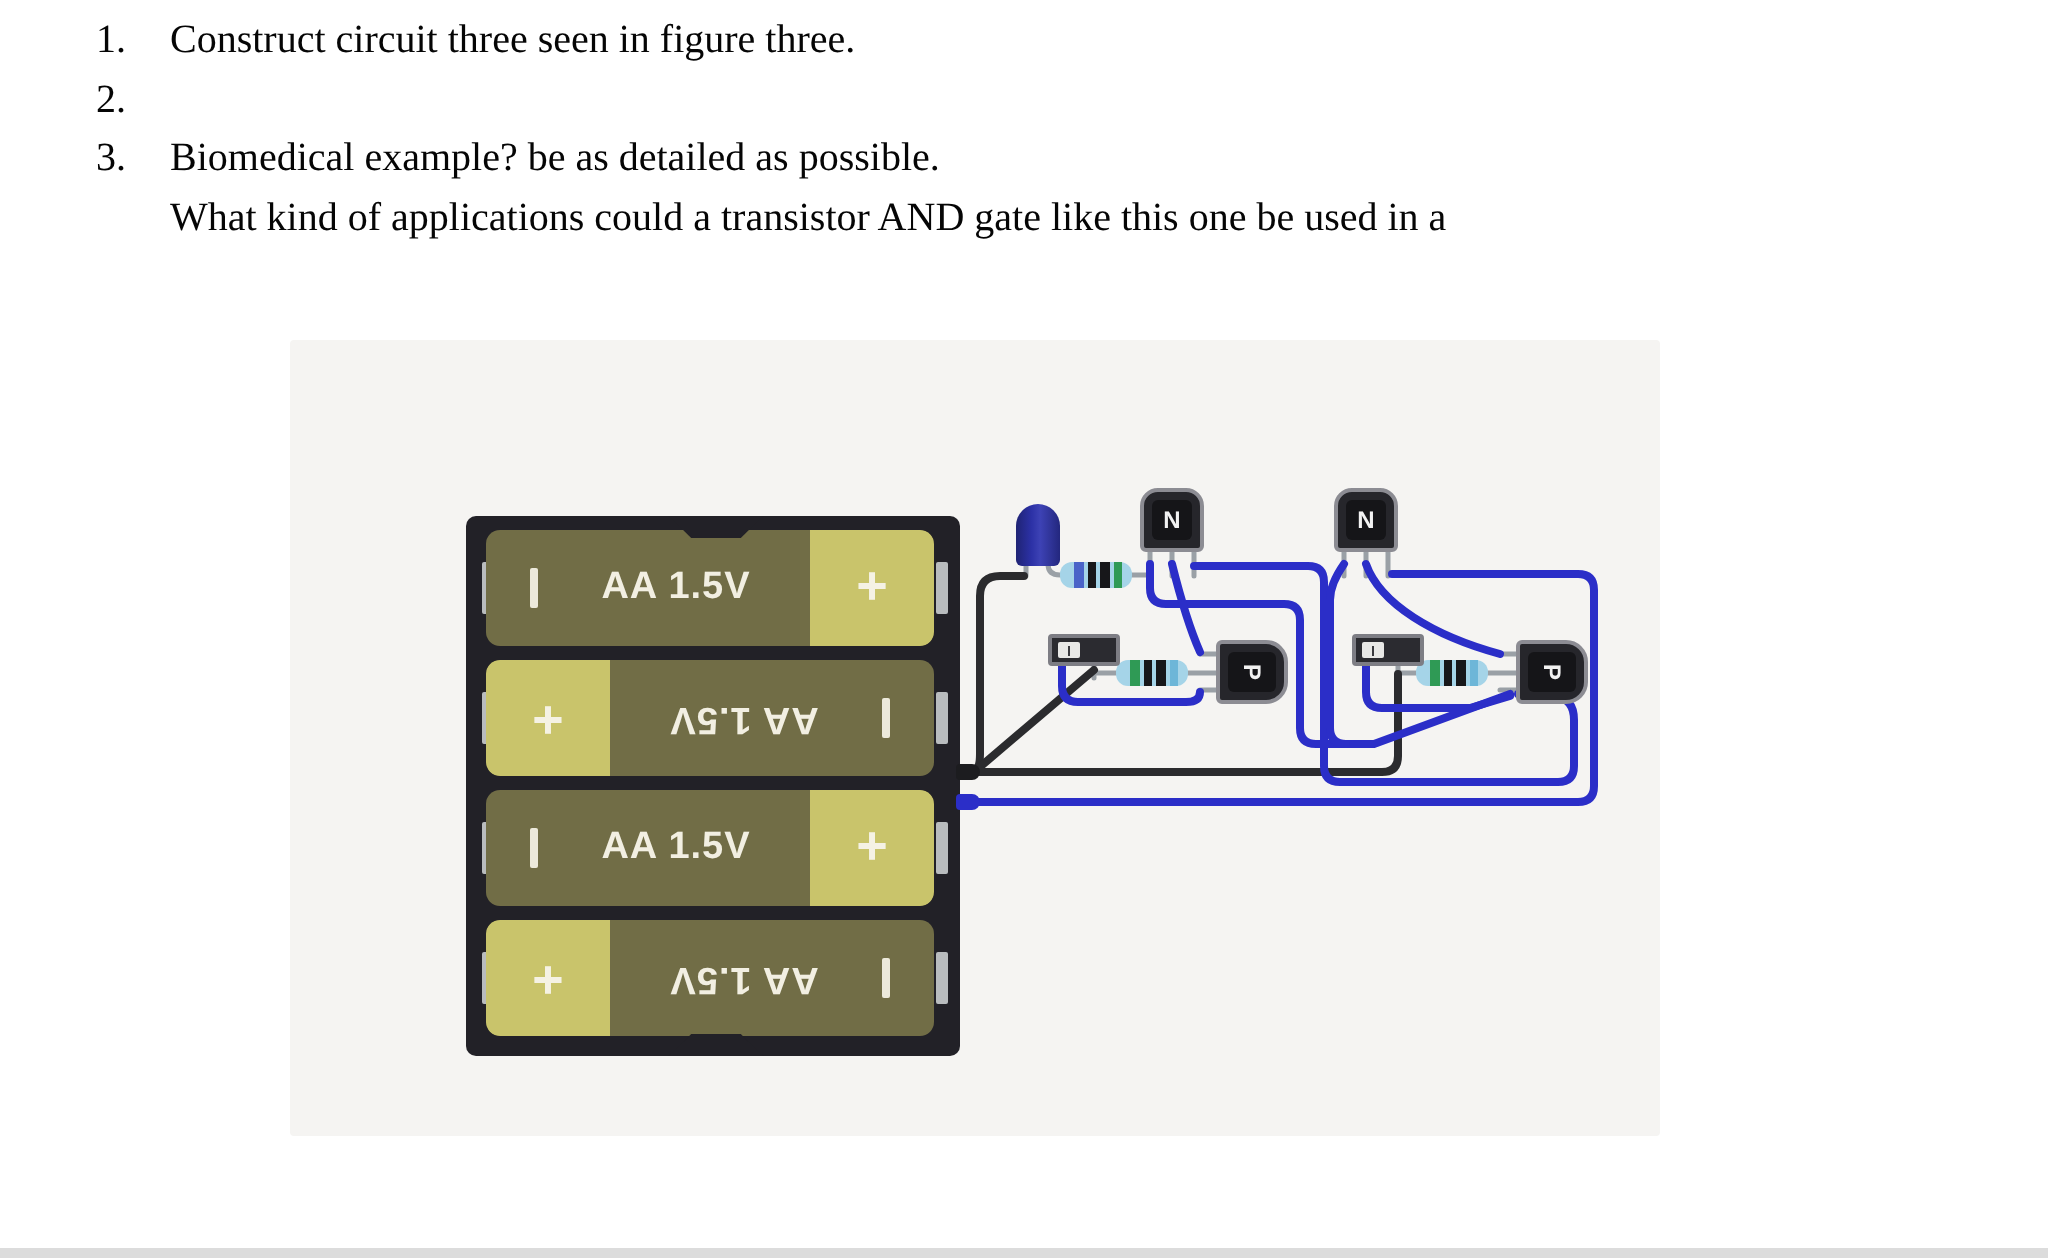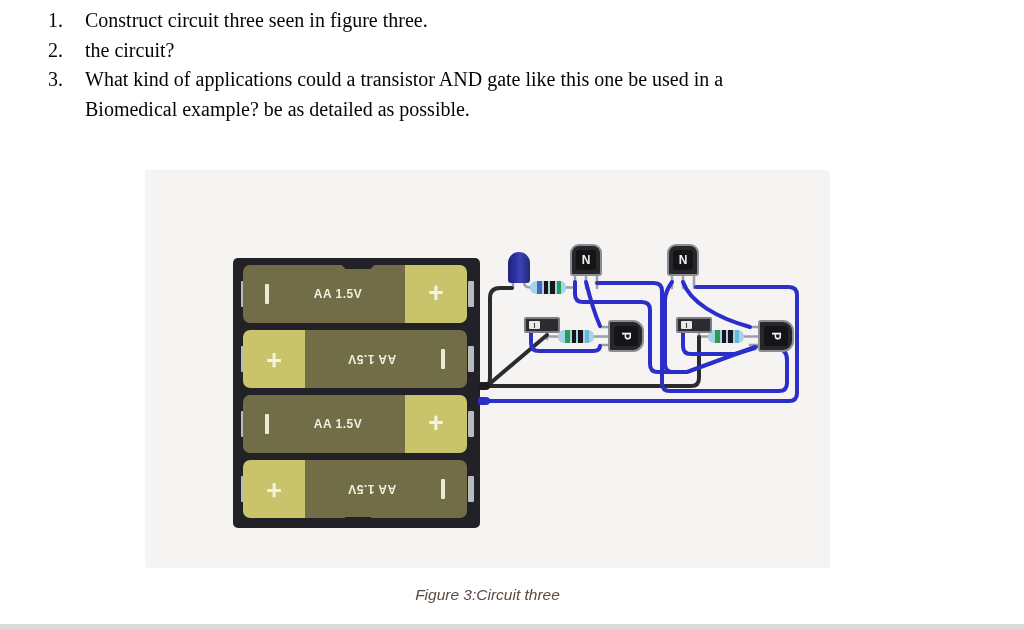--- a/index.html
+++ b/index.html
@@ -19,21 +19,21 @@
   .holder{left:88px;top:88px;width:247px;height:270px;background:#222127;border-radius:5px;}
   .tab{width:6px;height:26px;background:#b9bcbe;border-radius:1px;}
   .notch{width:62px;height:11px;background:#222127;}
   .notch.top{clip-path:polygon(12% 0,88% 0,70% 100%,30% 100%);}
   .notch.bot{clip-path:polygon(30% 0,70% 0,88% 100%,12% 100%);}
   .battery{left:98px;width:224px;height:58px;background:#716d46;border-radius:7px;
            overflow:hidden;font-family:"Liberation Sans",sans-serif;}
   .battery.flipped{transform:rotate(180deg);}
   .neg-bar{left:22px;top:19px;width:4px;height:20px;background:#ece9db;border-radius:1px;}
   .bat-label{left:30px;top:0;width:130px;height:58px;line-height:58px;text-align:center;
-             color:#f2efe2;font-size:12px;font-weight:bold;letter-spacing:.5px;}
+             color:#f2efe2;font-size:19px;font-weight:bold;letter-spacing:.5px;}
   .bat-cap{right:0;top:0;width:62px;height:58px;background:#c9c46b;border-radius:0 7px 7px 0;}
   .plus{position:absolute;left:0;top:0;width:100%;height:58px;line-height:56px;text-align:center;
         color:#f5f2e4;font-size:27px;font-weight:bold;}
   .nub{left:333px;width:12px;height:8px;border-radius:2px 4px 4px 2px;}
   .nub.neg{top:212px;background:#1c1c1f;}
   .nub.pos{top:227px;background:#2b2ec8;}
   
   .led{left:363px;top:82px;width:22px;height:31px;background:linear-gradient(90deg,#1f2374 0%,#2c31a6 35%,#3d42b5 55%,#23277e 100%);
        border-radius:11px 11px 3px 3px;}
   
@@ -70,28 +70,27 @@
   <ol class="questions">
     <li class="q-item">
       <span class="qnum">1.</span>
       <div class="qtext">
         <div>Construct circuit three seen in figure three.</div>
       </div>
     </li>
     <li class="q-item">
       <span class="qnum">2.</span>
       <div class="qtext">
-        <div>the circuit?</div>
       </div>
     </li>
     <li class="q-item">
       <span class="qnum">3.</span>
       <div class="qtext">
+        <div>Biomedical example? be as detailed as possible.</div>
         <div>What kind of applications could a transistor AND gate like this one be used in a</div>
-        <div>Biomedical example? be as detailed as possible.</div>
       </div>
     </li>
   </ol>
 
   <div class="figure">
 
     <svg class="wires" viewBox="0 0 685 398">
 
       <path fill="none" stroke="#9aa0a6" stroke-width="2.5" stroke-linecap="round" d="M368,112 V118 M379,112 Q379,117.5 385,117.5 M421,117.5 H430
            M430,106 V118 M441,106 V118 M452,106 V118
@@ -215,16 +214,15 @@
     <div class="switch" style="left:531px;top:147px;">
       <div class="knob">
           <i></i>
           <i></i>
           <i></i>
         </div>
     </div>
 
   </div>
 
-  <div class="caption">Figure 3:Circuit three</div>
   <div class="bottom-strip"></div>
 
 </div>
 
 </body></html>

